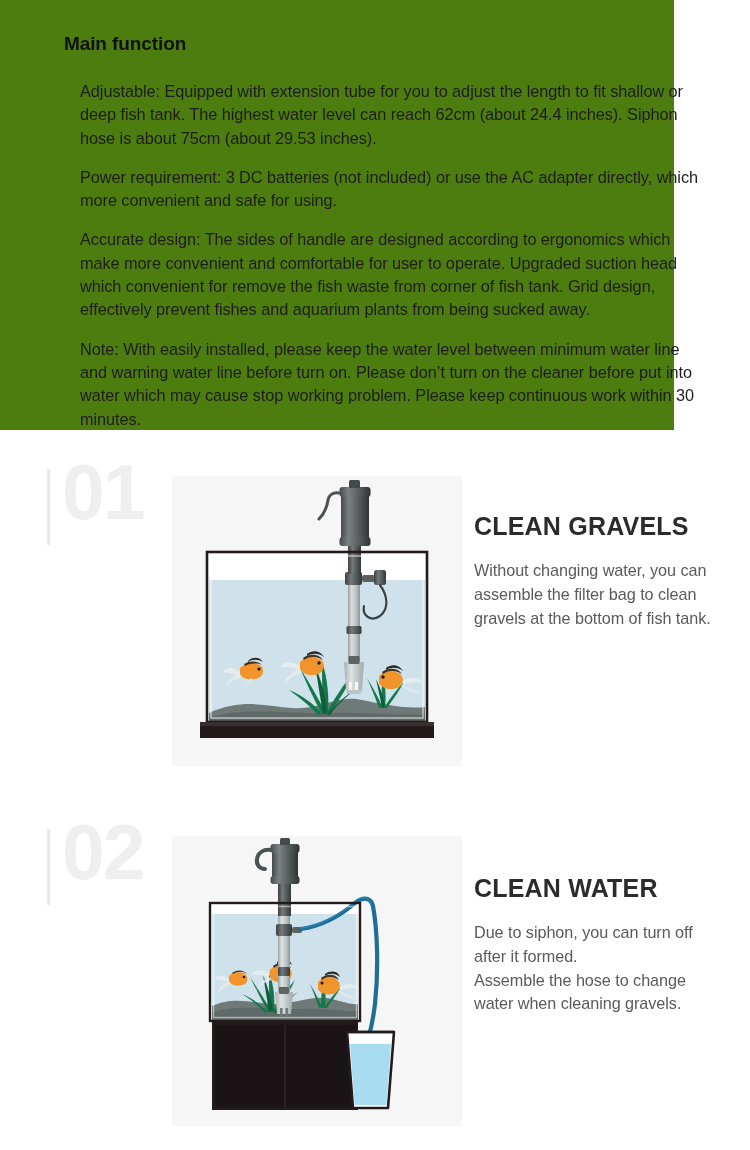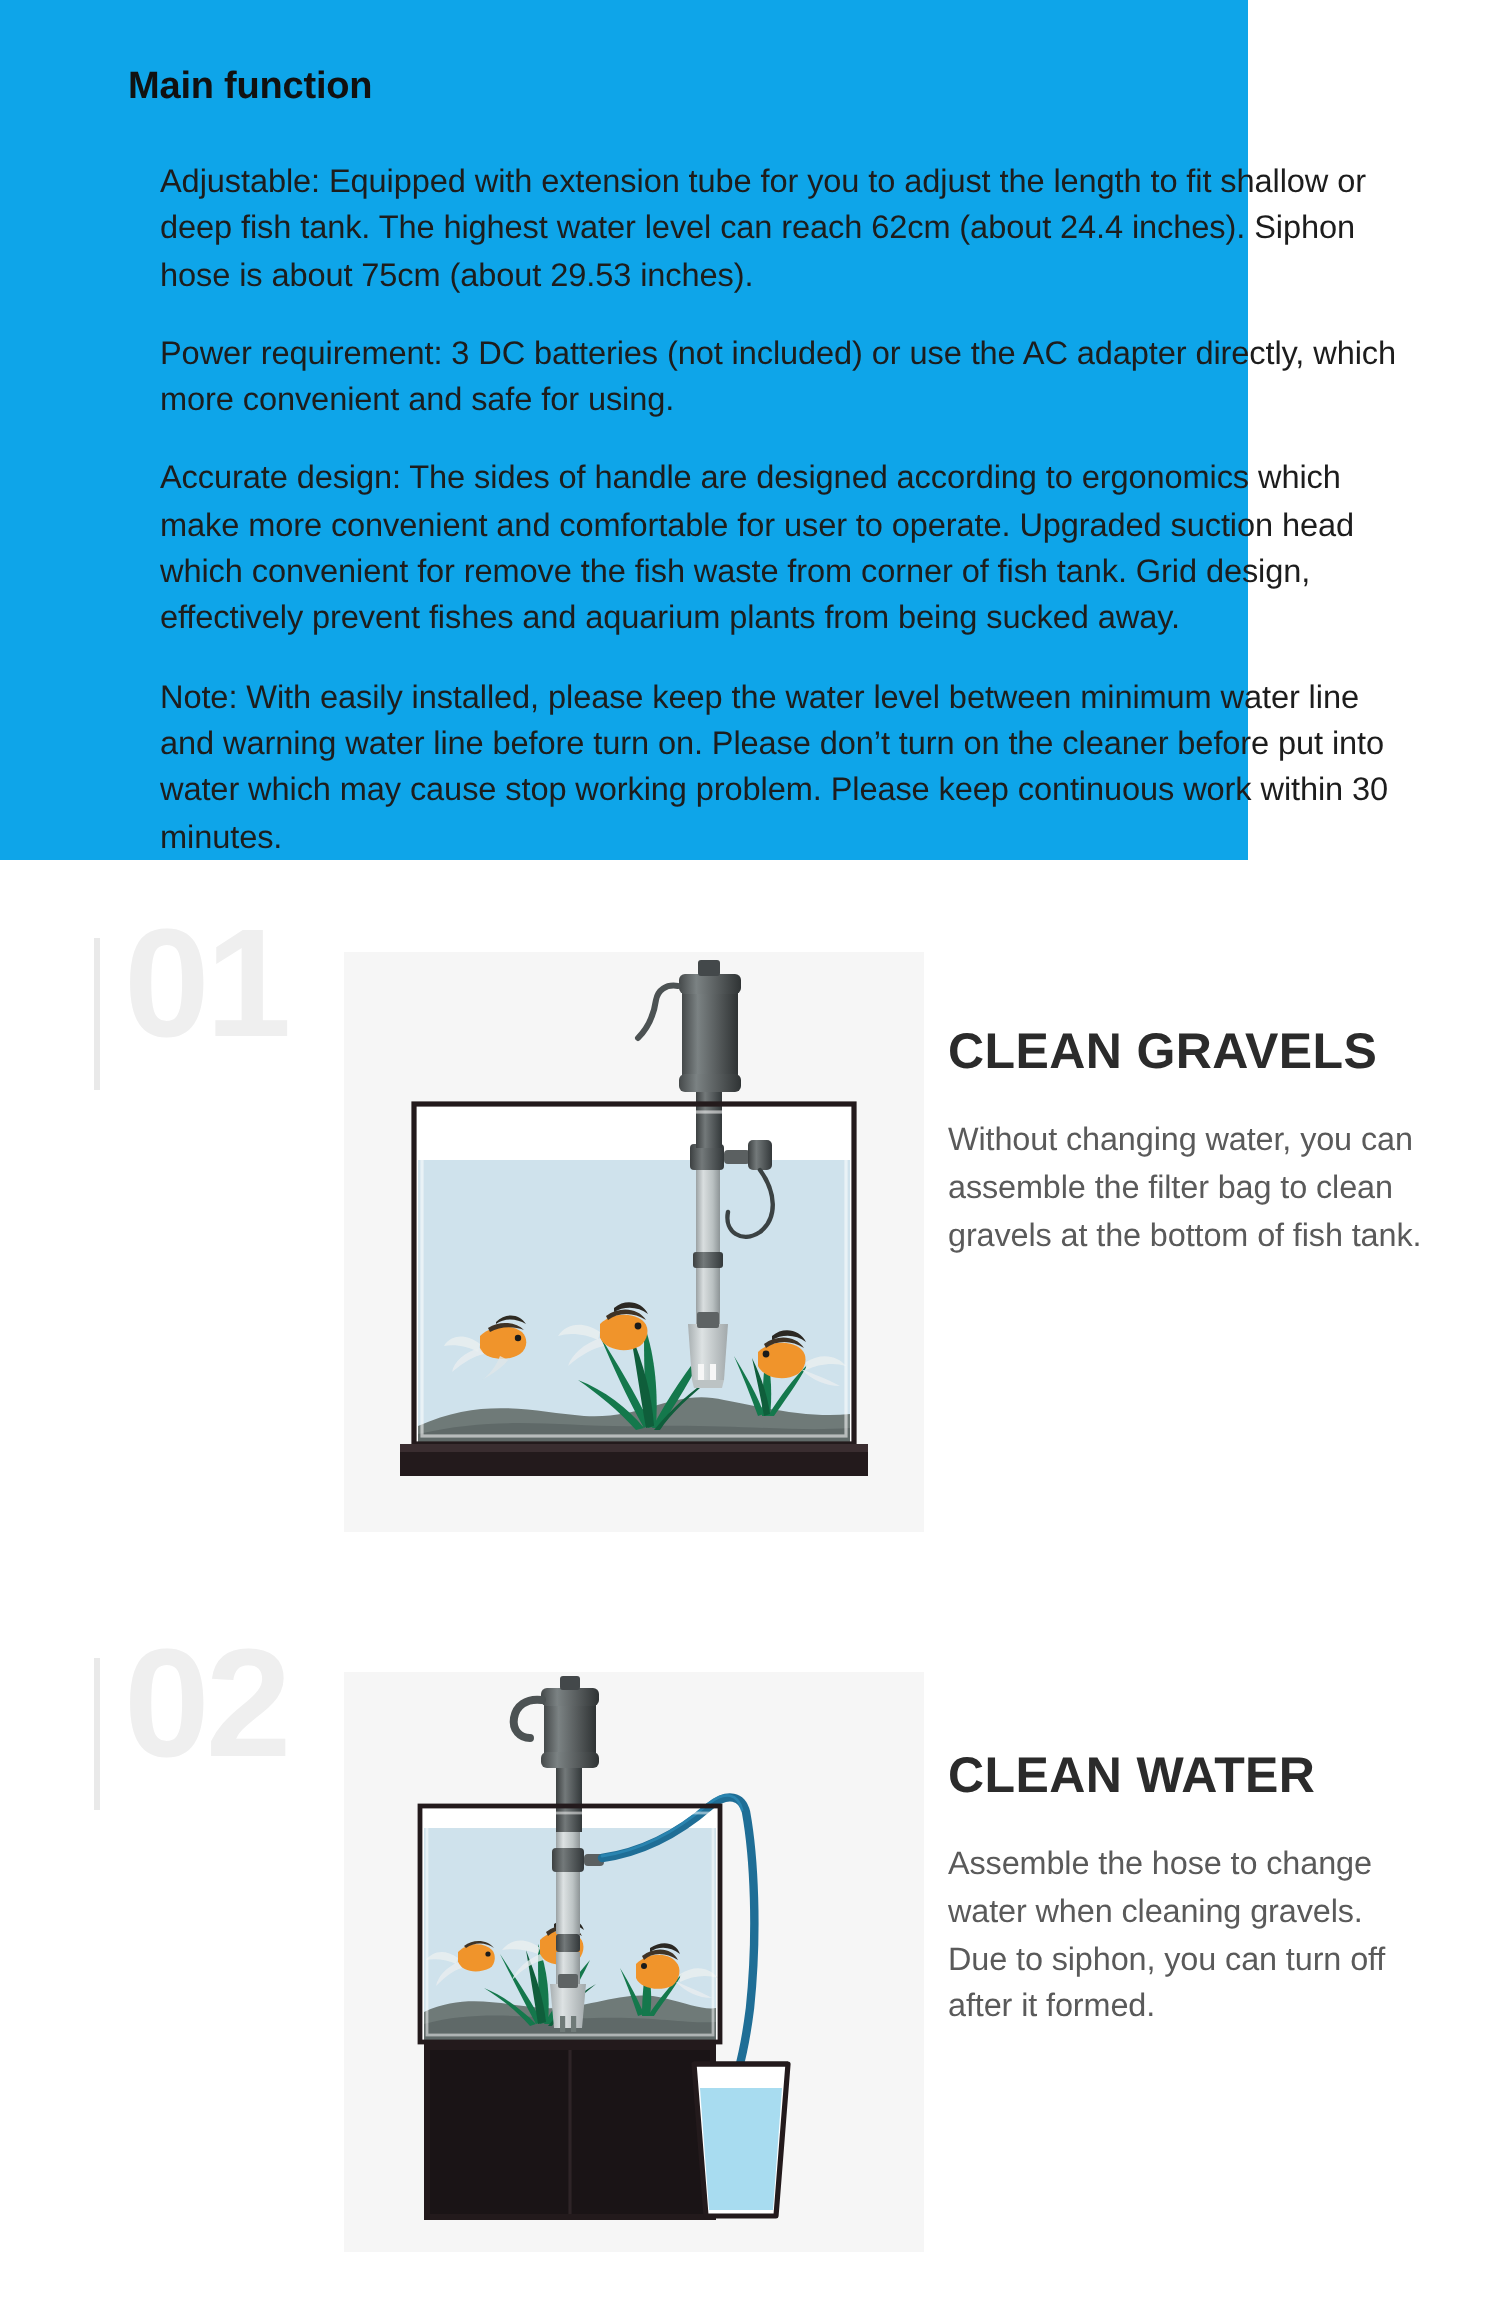--- a/index.html
+++ b/index.html
@@ -13,23 +13,23 @@
     font-family: "Liberation Sans", sans-serif;
     overflow: hidden;
     position: relative;
   }
 
   
   .desc-block {
     position: absolute;
     left: 0;
     top: 0;
-    width: 624px;
+    width: 674px;
     height: 430px;
-    background: #0ea5e9;
+    background: #4d7c0f;
     box-sizing: border-box;
     padding-left: 16px;
   }
   .desc-title {
     position: absolute;
     left: 64px;
     top: 33px;
     font-size: 19px;
     font-weight: bold;
     color: #111111;
@@ -372,17 +372,17 @@
 
       <path d="M175 196 L222 196 L216 272 L181 272 Z" fill="#ffffff" stroke="#231a1c" stroke-width="2.6" stroke-linejoin="round"></path>
       <path d="M178 208 L219 208 L214.5 269 L182.5 269 Z" fill="#a8dcf0"></path>
       <line x1="175" y1="196" x2="222" y2="196" stroke="#231a1c" stroke-width="2.6"></line>
     </svg>
   </div>
 
   <div class="feature-text">
     <div class="feature-heading">CLEAN WATER</div>
     <div class="feature-desc">
+      <p>Due to siphon, you can turn off after it formed.</p>
       <p>Assemble the hose to change water when cleaning gravels.</p>
-      <p>Due to siphon, you can turn off after it formed.</p>
     </div>
   </div>
 </div>
 
 </body></html>

